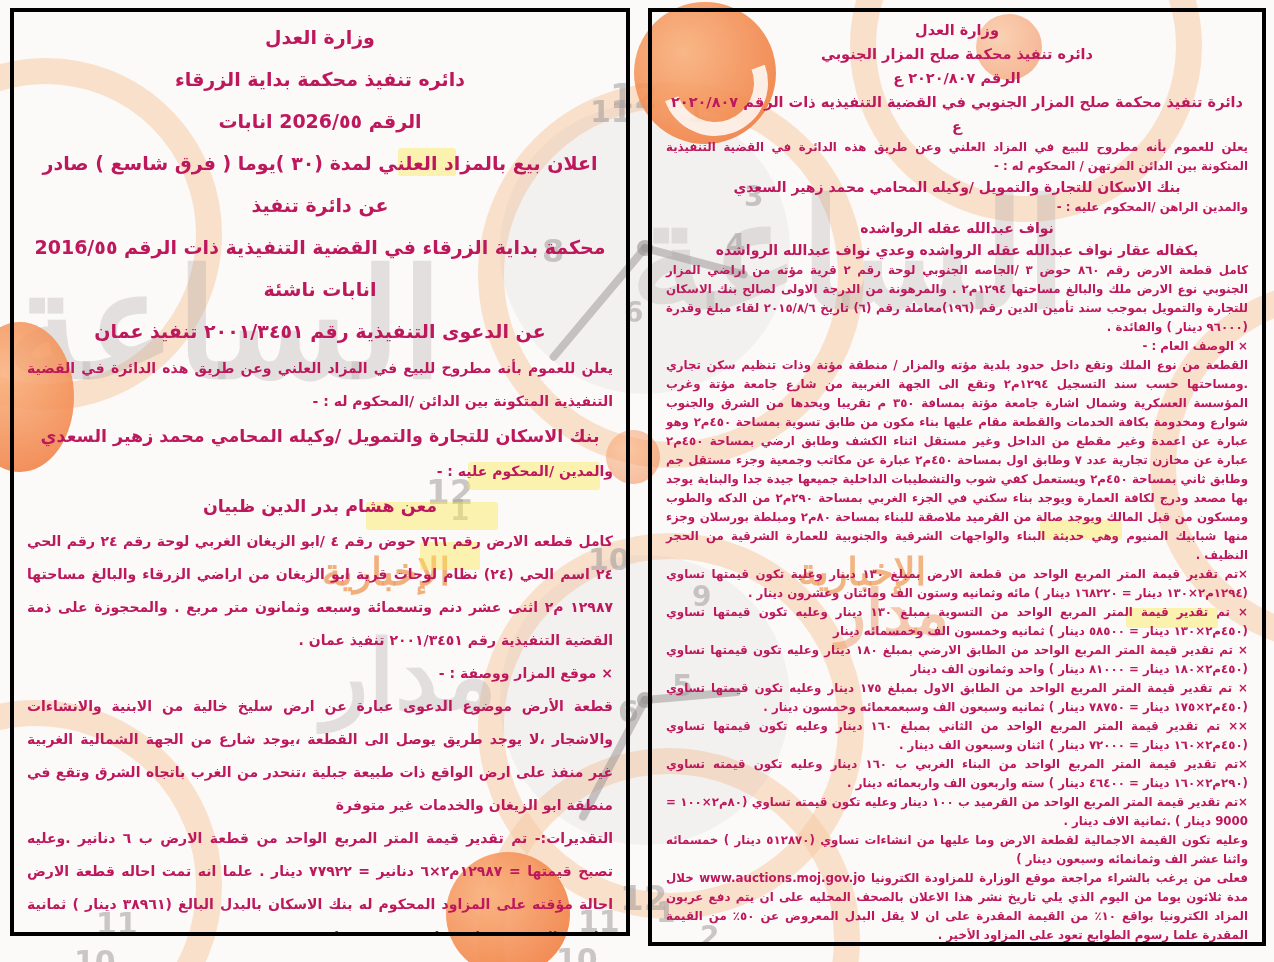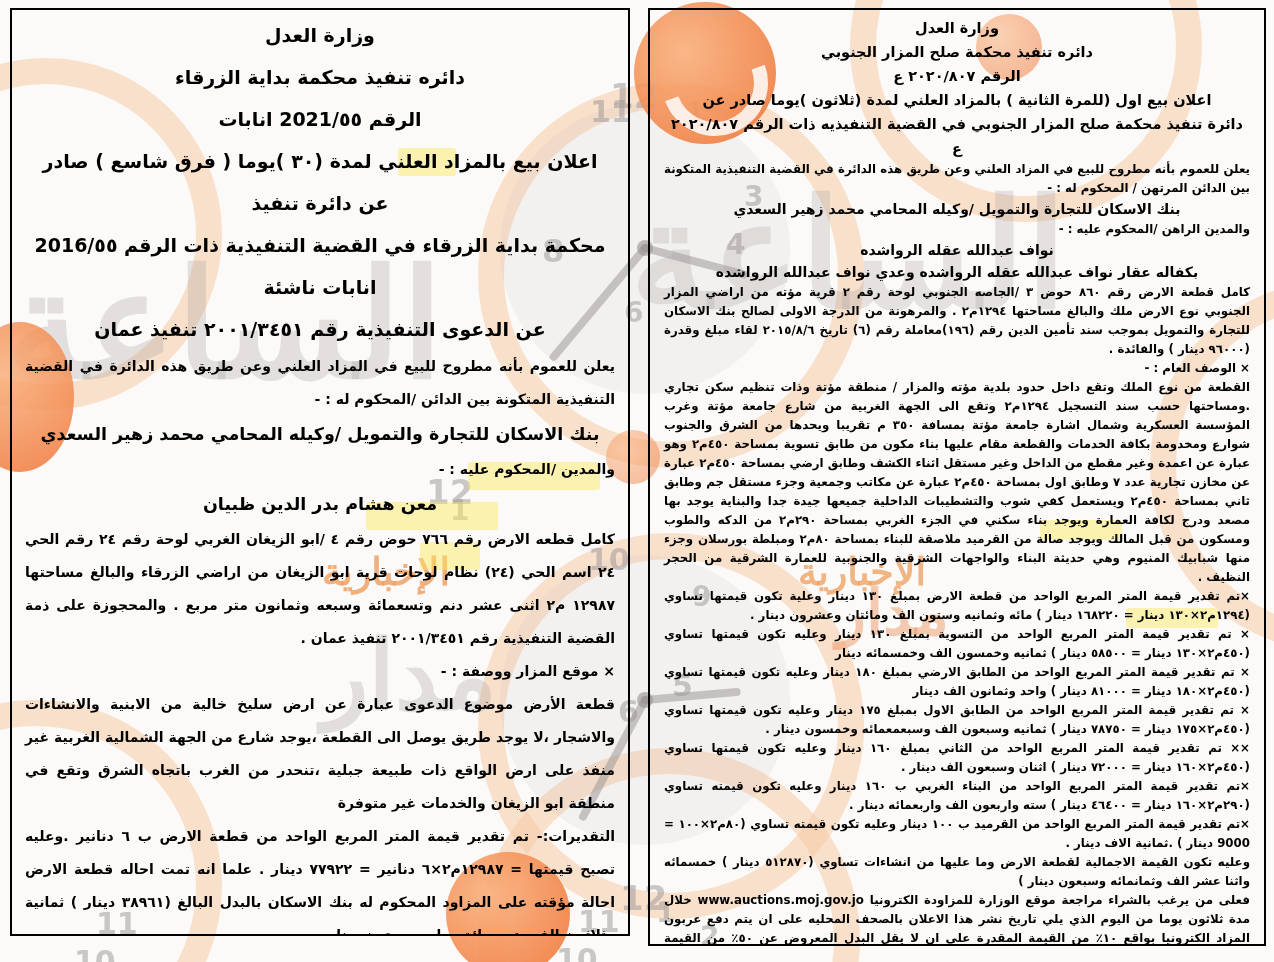--- a/index.html
+++ b/index.html
@@ -74,22 +74,22 @@
 
   .hl{position:absolute;background:rgba(252,232,88,.45);border-radius:3px;}
   .hlA{left:398px;top:148px;width:58px;height:28px;}
   .hlB{left:468px;top:462px;width:132px;height:28px;}
   .hlC{left:366px;top:502px;width:132px;height:28px;}
   .hlD{left:420px;top:542px;width:60px;height:28px;}
   .hlE{left:1040px;top:520px;width:82px;height:20px;}
   .hlF{left:1126px;top:608px;width:92px;height:20px;}
 
   
-  .notice{position:absolute;border:2px solid #000000;background:transparent;box-sizing:border-box;
-    color:#000000;z-index:2;overflow:hidden;}
+  .notice{position:absolute;border:4px solid #000000;background:transparent;box-sizing:border-box;
+    color:#be185d;z-index:2;overflow:hidden;}
   .nL{left:10px;top:8px;width:620px;height:928px;padding:4px 13px 0;}
   .nR{left:648px;top:8px;width:618px;height:938px;padding:6px 14px 0;}
 
   .cr{position:absolute;width:16px;height:16px;background:#161616;}
   .cr::after{content:"";position:absolute;width:8px;height:8px;background:#fbfaf8;}
   .c1{top:-16px;left:-16px;} .c1::after{top:0;left:0;}
   .c2{top:-16px;right:-16px;} .c2::after{top:0;right:0;}
   .c3{bottom:-16px;left:-16px;} .c3::after{bottom:0;left:0;}
   .c4{bottom:-16px;right:-16px;} .c4::after{bottom:0;right:0;}
 
@@ -171,21 +171,21 @@
   </div>
 
   <section class="notice nL" dir="rtl">
     <i class="cr c1"></i>
     <i class="cr c2"></i>
     <i class="cr c3"></i>
     <i class="cr c4"></i>
     <div class="content">
         <div class="ln h1">وزارة العدل</div>
         <div class="ln h1">دائره تنفيذ محكمة بداية الزرقاء</div>
-        <div class="ln h1">الرقم 2021/٥٥ انابات</div>
+        <div class="ln h1">الرقم 2026/٥٥ انابات</div>
         <div class="ln h1">اعلان بيع بالمزاد العلني لمدة (٣٠ )يوما ( فرق شاسع ) صادر عن دائرة تنفيذ</div>
         <div class="ln h1">محكمة بداية الزرقاء في القضية التنفيذية ذات الرقم 2016/٥٥ انابات ناشئة</div>
         <div class="ln h1">عن الدعوى التنفيذية رقم ٢٠٠١/٣٤٥١ تنفيذ عمان</div>
         <div class="ln j">يعلن للعموم بأنه مطروح للبيع في المزاد العلني وعن طريق هذه الدائرة في القضية التنفيذية المتكونة بين الدائن /المحكوم له : -</div>
         <div class="ln c">بنك الاسكان للتجارة والتمويل /وكيله المحامي محمد زهير السعدي</div>
         <div class="ln r">والمدين /المحكوم عليه : -</div>
         <div class="ln c">معن هشام بدر الدين ظبيان</div>
         <div class="ln j">كامل قطعه الارض رقم ٧٦٦ حوض رقم ٤ /ابو الزيغان الغربي لوحة رقم ٢٤ رقم الحي ٢٤ اسم الحي (٢٤) نظام لوحات قرية ابو الزيغان من اراضي الزرقاء والبالغ مساحتها ١٢٩٨٧ م٢ اثنى عشر دنم وتسعمائة وسبعه وثمانون متر مربع . والمحجوزة على ذمة القضية التنفيذية رقم ٢٠٠١/٣٤٥١ تنفيذ عمان .</div>
         <div class="ln r">× موقع المزار ووصفة : -</div>
         <div class="ln j">قطعة الأرض موضوع الدعوى عبارة عن ارض سليخ خالية من الابنية والانشاءات والاشجار ،لا يوجد طريق يوصل الى القطعة ،يوجد شارع من الجهة الشمالية الغربية غير منفذ على ارض الواقع ذات طبيعة جبلية ،تنحدر من الغرب باتجاه الشرق وتقع في منطقة ابو الزيغان والخدمات غير متوفرة</div>
@@ -195,21 +195,20 @@
 
   <section class="notice nR" dir="rtl">
     <i class="cr c1"></i>
     <i class="cr c2"></i>
     <i class="cr c3"></i>
     <i class="cr c4"></i>
     <div class="content">
         <div class="ln h1">وزارة العدل</div>
         <div class="ln h1">دائره تنفيذ محكمة صلح المزار الجنوبي</div>
         <div class="ln h1">الرقم ٢٠٢٠/٨٠٧ ع</div>
-        <div class="ln h1">اعلان بيع اول (للمرة الثانية ) بالمزاد العلني لمدة (ثلاثون )يوما صادر عن</div>
         <div class="ln h1">دائرة تنفيذ محكمة صلح المزار الجنوبي في القضية التنفيذيه ذات الرقم ٢٠٢٠/٨٠٧ ع</div>
         <div class="ln j">يعلن للعموم بأنه مطروح للبيع في المزاد العلني وعن طريق هذه الدائرة في القضية التنفيذية المتكونة بين الدائن المرتهن / المحكوم له : -</div>
         <div class="ln c">بنك الاسكان للتجارة والتمويل /وكيله المحامي محمد زهير السعدي</div>
         <div class="ln r">والمدين الراهن /المحكوم عليه : -</div>
         <div class="ln c">نواف عبدالله عقله الرواشده</div>
         <div class="ln c">بكفاله عقار نواف عبدالله عقله الرواشده وعدي نواف عبدالله الرواشده</div>
         <div class="ln j">كامل قطعة الارض رقم ٨٦٠ حوض ٣ /الجاصه الجنوبي لوحة رقم ٢ قرية مؤته من اراضي المزار الجنوبي نوع الارض ملك والبالغ مساحتها ١٢٩٤م٢ . والمرهونة من الدرجة الاولى لصالح بنك الاسكان للتجارة والتمويل بموجب سند تأمين الدين رقم (١٩٦)معاملة رقم (٦) تاريخ ٢٠١٥/٨/٦ لقاء مبلغ وقدرة (٩٦٠٠٠ دينار ) والفائدة .</div>
         <div class="ln r">× الوصف العام : -</div>
         <div class="ln j">القطعة من نوع الملك وتقع داخل حدود بلدية مؤته والمزار / منطقة مؤتة وذات تنظيم سكن تجاري .ومساحتها حسب سند التسجيل ١٢٩٤م٢ وتقع الى الجهة الغربية من شارع جامعة مؤتة وغرب المؤسسة العسكرية وشمال اشارة جامعة مؤتة بمسافة ٣٥٠ م تقريبا ويحدها من الشرق والجنوب شوارع ومخدومة بكافة الخدمات والقطعة مقام عليها بناء مكون من طابق تسوية بمساحة ٤٥٠م٢ وهو عبارة عن اعمدة وغير مقطع من الداخل وغير مستقل اثناء الكشف وطابق ارضي بمساحة ٤٥٠م٢ عبارة عن مخازن تجارية عدد ٧ وطابق اول بمساحة ٤٥٠م٢ عبارة عن مكاتب وجمعية وجزء مستقل جم وطابق ثاني بمساحة ٤٥٠م٢ ويستعمل كفي شوب والتشطيبات الداخلية جميعها جيدة جدا والبناية يوجد بها مصعد ودرج لكافة العمارة ويوجد بناء سكني في الجزء الغربي بمساحة ٢٩٠م٢ من الدكه والطوب ومسكون من قبل المالك ويوجد صالة من القرميد ملاصقة للبناء بمساحة ٨٠م٢ ومبلطة بورسلان وجزء منها شبابيك المنيوم وهي حديثة البناء والواجهات الشرقية والجنوبية للعمارة الشرقية من الحجر النظيف .</div>
         <div class="ln j">×تم تقدير قيمة المتر المربع الواحد من قطعة الارض بمبلغ ١٣٠ دينار وعلية تكون قيمتها تساوي (١٢٩٤م٢×١٣٠ دينار = ١٦٨٢٢٠ دينار ) مائه وثمانيه وستون الف ومائتان وعشرون دينار .</div>

